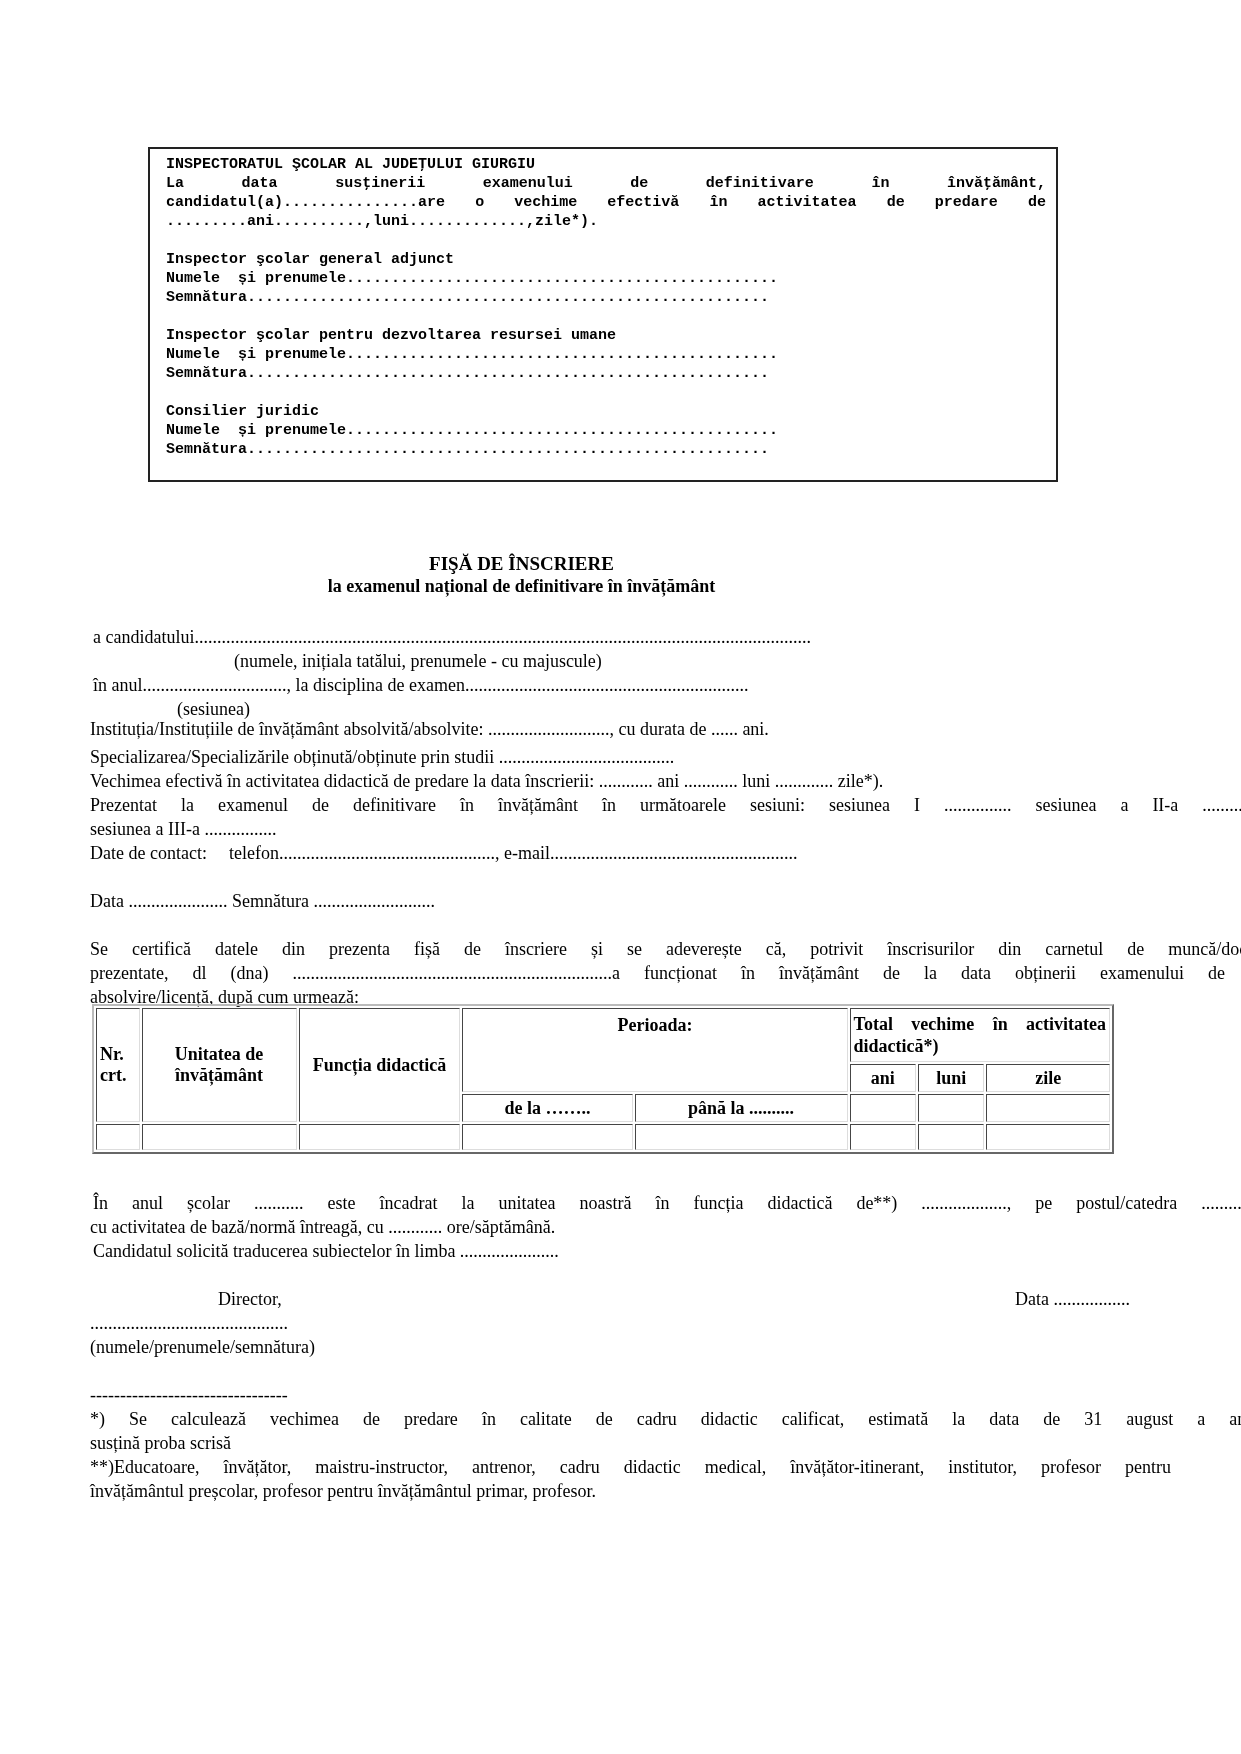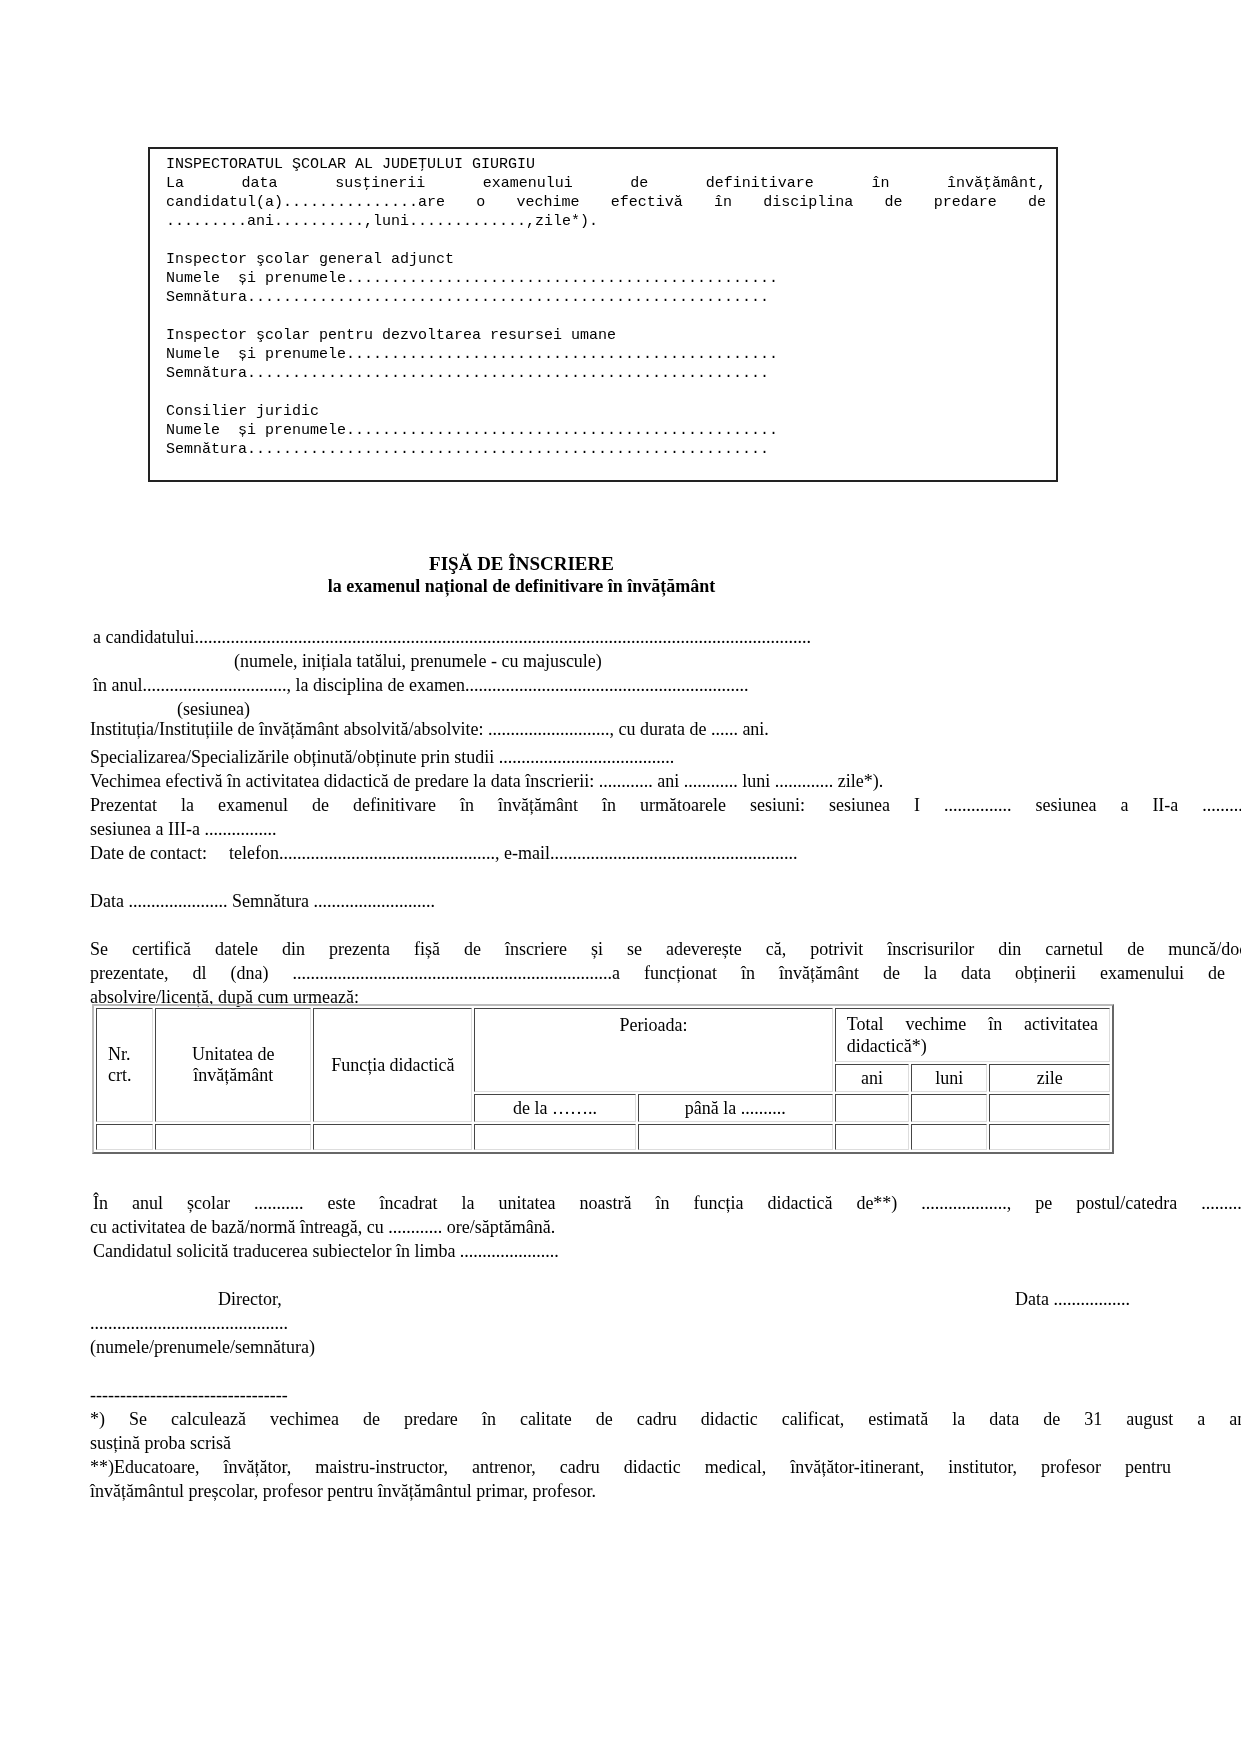--- a/index.html
+++ b/index.html
@@ -1,17 +1,17 @@
 <!DOCTYPE html>
 <html><head>
 <meta charset="utf-8">
 <style>
   html, body { margin: 0; padding: 0; background: #ffffff; }
   body { width: 1241px; height: 1754px; position: relative; overflow: hidden; color: #000; }
-  .mono { font-family: "Liberation Mono", "DejaVu Sans Mono", monospace; font-size: 15px; line-height: 19px; }
+  .mono { font-family: "Liberation Mono", "DejaVu Sans Mono", monospace; font-size: 15px; line-height: 19px; font-weight: bold; }
   .serif { font-family: "Liberation Serif", "DejaVu Serif", serif; font-size: 18px; line-height: 24px; }
   .abs { position: absolute; white-space: nowrap; }
 
   #insp-box {
     position: absolute; left: 148px; top: 147px; width: 910px; height: 335px;
     border: 2px solid #222; box-sizing: border-box;
   }
   #insp-box .line { position: absolute; left: 16px; white-space: pre; }
   .justify-line { display: flex; justify-content: space-between; width: 880px; }
 
@@ -22,31 +22,31 @@
   .jline { position: absolute; left: 90px; width: 1040px; display: flex; justify-content: space-between; white-space: nowrap; gap: 24px; }
 
   table.period {
     position: absolute; left: 92px; top: 1004px; width: 1022px;
     border-collapse: separate; border-spacing: 2px;
     border: 2px outset #bbb;
     font-family: "Liberation Serif", "DejaVu Serif", serif; font-size: 18px;
   }
   table.period td {
     border: 1px inset #aaa; border-color: #999 #ddd #ddd #999;
-    padding: 2px 11px; vertical-align: middle;
+    padding: 2px 3px; vertical-align: middle; font-weight: bold;
   }
   .c { text-align: center; }
 </style>
 </head>
 <body>
 
 <div id="insp-box" class="mono">
   <div class="line" style="top:6px">INSPECTORATUL ŞCOLAR AL JUDEŢULUI GIURGIU</div>
   <div class="line justify-line" style="top:25px"><span>La</span><span>data</span><span>susţinerii</span><span>examenului</span><span>de</span><span>definitivare</span><span>în</span><span>învăţământ,</span></div>
-  <div class="line justify-line" style="top:44px"><span>candidatul(a)...............are</span><span>o</span><span>vechime</span><span>efectivă</span><span>în</span><span>disciplina</span><span>de</span><span>predare</span><span>de</span></div>
+  <div class="line justify-line" style="top:44px"><span>candidatul(a)...............are</span><span>o</span><span>vechime</span><span>efectivă</span><span>în</span><span>activitatea</span><span>de</span><span>predare</span><span>de</span></div>
   <div class="line" style="top:63px">.........ani..........,luni.............,zile*).</div>
 
   <div class="line" style="top:101px">Inspector şcolar general adjunct</div>
   <div class="line" style="top:120px">Numele  și prenumele................................................</div>
   <div class="line" style="top:139px">Semnătura..........................................................</div>
 
   <div class="line" style="top:177px">Inspector şcolar pentru dezvoltarea resursei umane</div>
   <div class="line" style="top:196px">Numele  și prenumele................................................</div>
   <div class="line" style="top:215px">Semnătura..........................................................</div>
 

